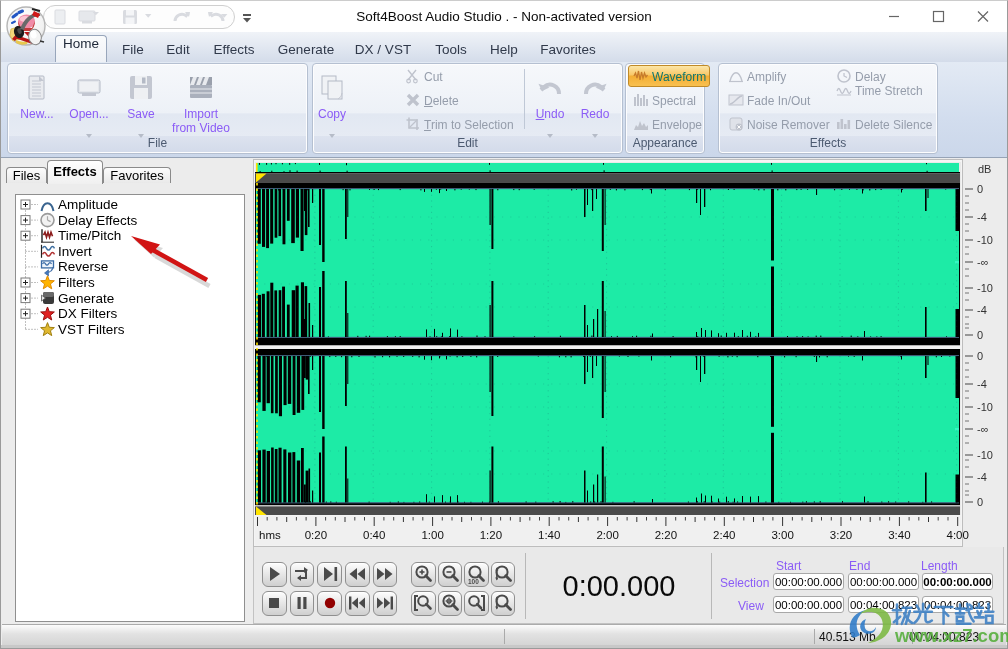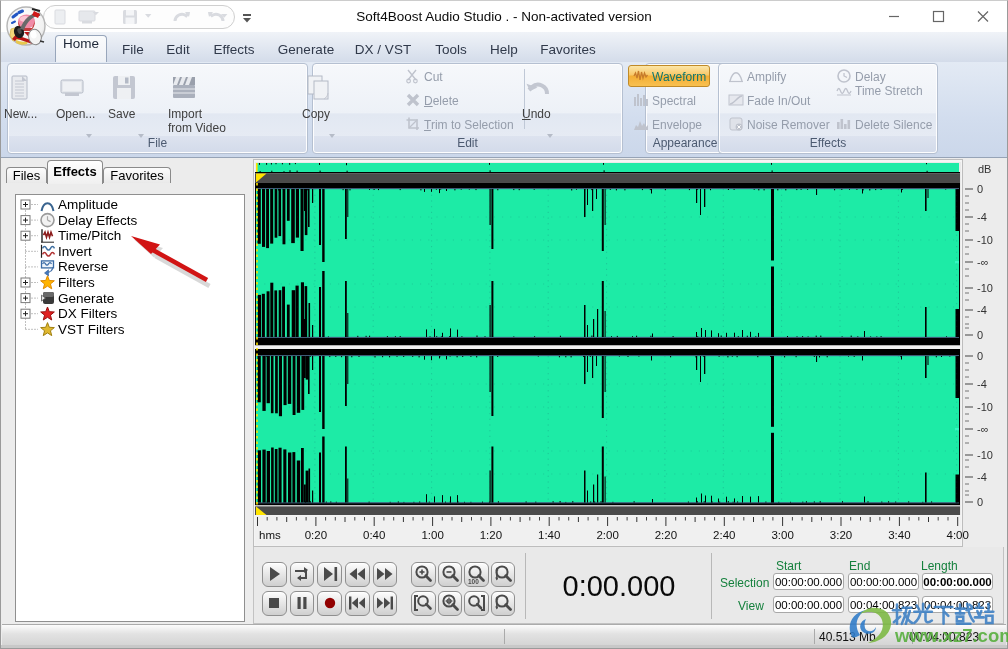--- a/index.html
+++ b/index.html
@@ -9,36 +9,36 @@
 #titletxt{position:absolute;left:0;top:8px;width:100%;text-align:center;font-size:13.5px;color:#0a0a0a}
 #qat{position:absolute;left:42px;top:4px;width:192px;height:24px;background:#fdfdfd;border:1px solid #cfcfcf;border-radius:12px}
 
 #tabrow{position:absolute;left:0;top:31px;width:100%;height:30px;background:linear-gradient(#f0f3f8,#dce3ee 70%,#d4dcea)}
 .rtab{position:absolute;top:41px;font-size:13.5px;color:#30394a;transform:translateX(-50%)}
 #hometab{position:absolute;left:54px;top:34px;width:52px;height:27px;background:linear-gradient(#fafbfc,#eef1f6);border:1px solid #98a6bb;border-bottom:none;border-radius:4px 4px 0 0;text-align:center;font-size:13.5px;color:#1d2636;}
 
 #ribbon{position:absolute;left:0;top:61px;width:100%;height:96px;background:linear-gradient(#e3eaf4,#d2ddee 60%,#cbd7ea);border-bottom:1px solid #96a3b6}
 .rgroup{position:absolute;top:62px;height:91px;background:linear-gradient(180deg,#f6f8fb,#edf1f7 55%,#e2e8f2 56%,#e9edf5);border:1px solid #b5c0d1;border-radius:4px;box-shadow:inset 0 0 0 1px #fdfdfe}
 .rglabel{position:absolute;left:1px;right:1px;bottom:1px;height:16px;background:linear-gradient(#dde3ef,#d3dbea);border-radius:0 0 3px 3px;text-align:center;font-size:12px;color:#4c5a70;line-height:15px}
-.bigbtn{position:absolute;top:67px;width:60px;font-size:12px;color:#404040}
+.bigbtn{position:absolute;top:67px;width:60px;text-align:center;font-size:12px;color:#8b5cf6}
 .bigbtn .bi{height:39px;margin-top:1px}
 .bigbtn .dda{position:absolute;left:50%;margin-left:-3.5px;top:66px}
 .bigbtn .bi svg{margin-top:3px}
 .dda{display:inline-block;width:0;height:0;border-left:3.5px solid transparent;border-right:3.5px solid transparent;border-top:4px solid #b6bcc8}
 .smallrow{position:absolute;height:16px;font-size:12px;color:#959dab;white-space:nowrap}
 .smallrow svg{vertical-align:-3px;margin-right:3px}
 u{text-decoration:underline}
 
 #transport{position:absolute;left:252px;top:546px;width:751px;height:77px;background:#e9e9e9;border:1px solid #c2c2c2;border-top:none}
 .tbtn{position:absolute;width:24.5px;height:24.5px;border:1px solid #8f8f8f;border-radius:6px;background:linear-gradient(#fdfdfd,#e8e8e8 45%,#cfcfcf);box-shadow:inset 0 1px 0 #fff}
 .tbtn svg{position:absolute;left:-0.8px;top:-0.8px}
 #timer{position:absolute;left:530px;top:569px;width:176px;text-align:center;font-size:29px;color:#0a0a0a}
 .sep{position:absolute;width:1px;background:#b8b8b8}
 .fld{position:absolute;width:71px;height:17px;background:#fff;border:1px solid #a8a8a8;border-radius:3px;font-size:11.5px;text-align:center;line-height:16px;color:#000}
-.flab{position:absolute;font-size:12px;color:#15803d}
+.flab{position:absolute;font-size:12px;color:#8b5cf6}
 #status{position:absolute;left:1px;right:1px;bottom:3px;height:21px;background:linear-gradient(#fcfcfc,#e2e2e2 45%,#d5d5d5);border-top:1px solid #ababab}
 .stxt{position:absolute;top:4px;font-size:12px;color:#111}
 #botline{position:absolute;left:0;right:0;bottom:0;height:3px;background:#c8c8c8}
 
 #lpanel{position:absolute;left:14px;top:193px;width:230px;height:428px;background:#fff;border:1px solid #8f8f8f}
 .ltab{position:absolute;background:linear-gradient(#fcfcfc,#e9e9e9);border:1px solid #8a8a8a;border-bottom:none;border-radius:4px 4px 0 0;text-align:center;font-size:13px;color:#000}
 </style></head><body>
 <div id="win">
 <div id="title"></div>
 <div id="titletxt">Soft4Boost Audio Studio . - Non-activated version</div>
@@ -108,21 +108,21 @@
 <div class="rtab" style="left:450px">Tools</div>
 <div class="rtab" style="left:503px">Help</div>
 <div class="rtab" style="left:567px">Favorites</div>
 <div id="ribbon"></div>
 <div class="rgroup" style="left:6px;width:301px">
       <div class="rglabel">File</div>
     </div>
 <div class="rgroup" style="left:311px;width:311px">
       <div class="rglabel">Edit</div>
     </div>
-<div class="rgroup" style="left:644px;width:80px">
+<div class="rgroup" style="left:624px;width:80px">
       <div class="rglabel">Appearance</div>
     </div>
 <div class="rgroup" style="left:717px;width:220px">
       <div class="rglabel">Effects</div>
     </div>
 <div class="bigbtn" style="left:3px;width:66px">
       <div class="bi"><svg width="32" height="32" viewBox="0 0 32 32">
           <rect x="8" y="4" width="15" height="23" rx="1" fill="#e9ebef" stroke="#b4bac6"></rect>
           <path d="M18 4 l5 5 h-5 Z" fill="#c3c7d1"></path>
           <line x1="11" y1="9" x2="20" y2="9" stroke="#c3c7d1" stroke-width="1"></line>
@@ -189,20 +189,30 @@
       </svg><u>T</u>rim to Selection</div>
 <div class="sep" style="left:523px;top:68px;height:60px;background:#bfc8d6"></div>
 <div class="bigbtn" style="left:521px;width:56px">
       <div class="bi"><svg width="32" height="32" viewBox="0 0 32 32">
           <g>
             <path d="M25 22 a9 9 0 0 0 -15 -7 l-3 3" fill="none" stroke="#c3c7d1" stroke-width="4"></path>
             <path d="M5 11 l2 8 l8 -2 Z" fill="#c3c7d1" transform="rotate(-12 8 14)"></path>
           </g>
         </svg></div>
       <div style="line-height:13.5px"><u>U</u>ndo</div>
+      <span class="dda"></span>
+    </div>
+<div class="bigbtn" style="left:566px;width:56px">
+      <div class="bi"><svg width="32" height="32" viewBox="0 0 32 32">
+          <g transform="translate(32,0) scale(-1,1)">
+            <path d="M25 22 a9 9 0 0 0 -15 -7 l-3 3" fill="none" stroke="#c3c7d1" stroke-width="4"></path>
+            <path d="M5 11 l2 8 l8 -2 Z" fill="#c3c7d1" transform="rotate(-12 8 14)"></path>
+          </g>
+        </svg></div>
+      <div style="line-height:13.5px">Redo</div>
       <span class="dda"></span>
     </div>
 <div class="abs" style="left:627px;top:64px;width:82px;height:22px;background:linear-gradient(#fce6a8,#f8c868 45%,#f3ae34 50%,#f8c050);border:1px solid #c08a28;border-radius:3px"></div>
 <div class="smallrow" style="left:632px;top:67px;color:#0f766e"><svg width="16" height="16" viewBox="0 0 16 16">
         <path d="M1 8 l1.5-3 1.5 5 1.5-7 1.5 9 1.5-8 1.5 6 1.5-5 1.5 4 1.5-2" fill="none" stroke="#c77b2a" stroke-width="1.3"></path>
       </svg>Waveform</div>
 <div class="smallrow" style="left:632px;top:91px"><svg width="16" height="16" viewBox="0 0 16 16">
         <rect x="1" y="5" width="2" height="9" fill="#bfc3cd"></rect>
         <rect x="4" y="2" width="2" height="12" fill="#bfc3cd"></rect>
         <rect x="7" y="6" width="2" height="8" fill="#bfc3cd"></rect>

